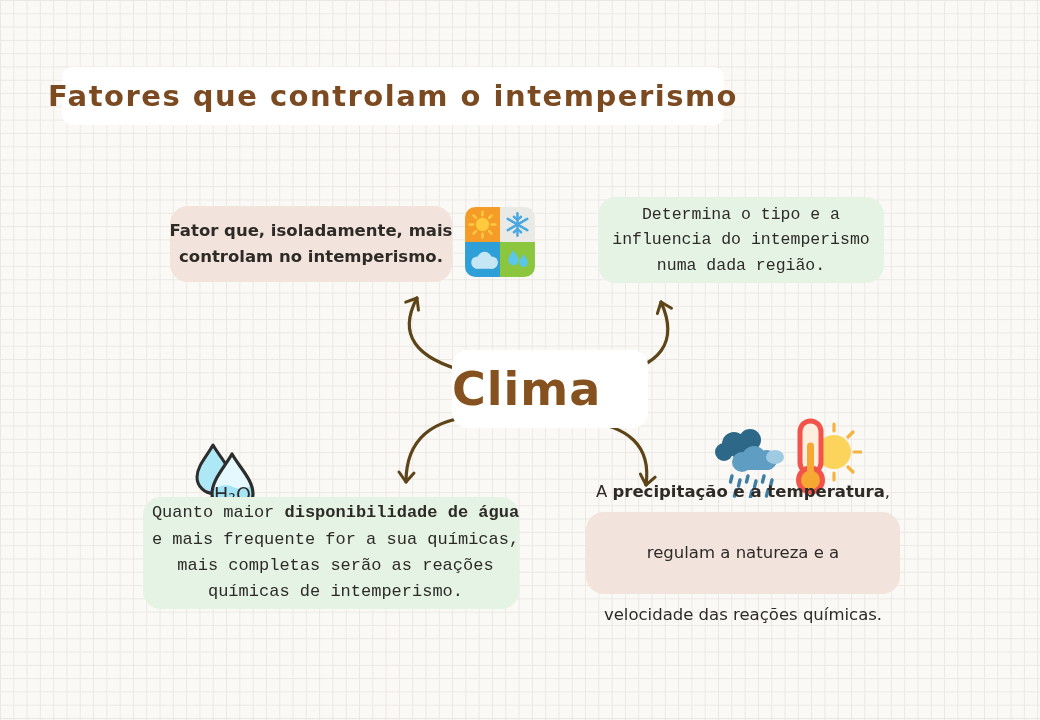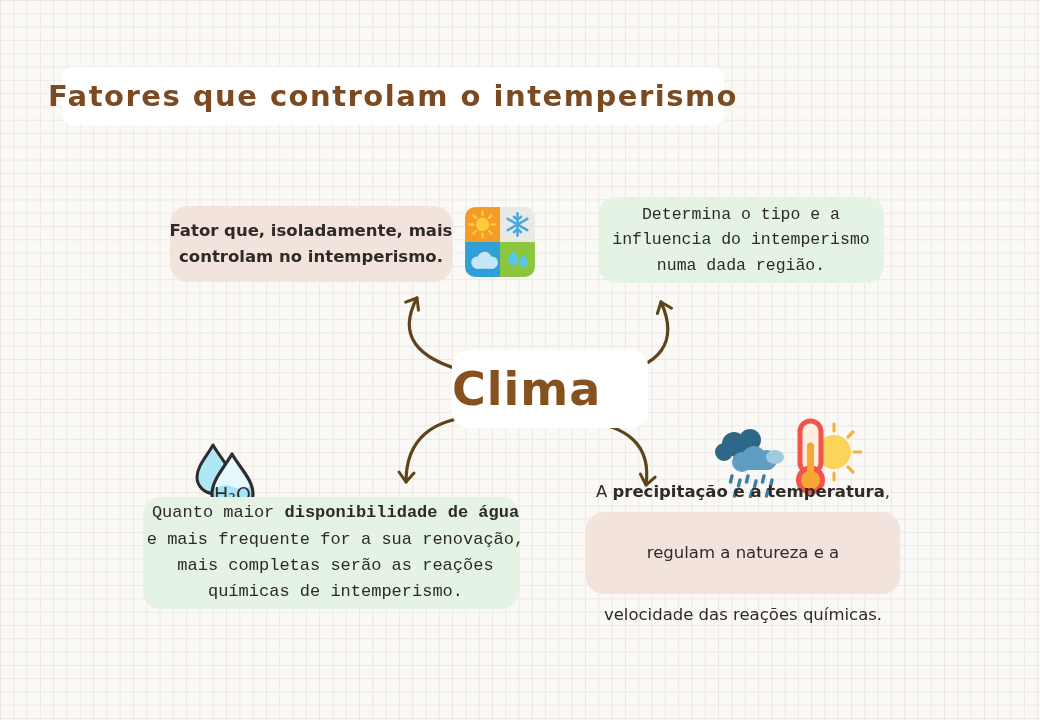--- a/index.html
+++ b/index.html
@@ -140,21 +140,21 @@
       <path d="M50,14 C42,28 30,40 30,54 a20.5,20.5 0 0,0 41,0 C71,40 58,28 50,14 Z" fill="#e4f8fd"></path>
       <path d="M30,50 C38,45 45,44 51,47 C58,50 64,49 71,45 L71,54 A20.5,20.5 0 0,1 30,54 Z" fill="#a5e4f4"></path>
       <path d="M50,14 C42,28 30,40 30,54 a20.5,20.5 0 0,0 41,0 C71,40 58,28 50,14 Z" fill="none" stroke="#2d2d2d" stroke-width="3.2" stroke-linejoin="round"></path>
       <path d="M60,70 q7,-3 9,-9" fill="none" stroke="#2d2d2d" stroke-width="2" stroke-linecap="round"></path>
       <text x="50.5" y="61" text-anchor="middle" font-size="19" fill="#2b2b2b">H₂O</text>
     </svg>
   </div>
 
   <div class="node green node-bl">
     <span class="line"><span>Quanto maior </span><b>disponibilidade de água</b><span></span></span>
-    <span class="line">e mais frequente for a sua renovação,</span>
+    <span class="line">e mais frequente for a sua químicas,</span>
     <span class="line">mais completas serão as reações</span>
     <span class="line">químicas de intemperismo.</span>
   </div>
 
   <div class="icon icon-rain">
     <svg viewBox="0 0 88 74">
       <g fill="#2e6888">
         <circle cx="26" cy="20" r="12"></circle>
         <circle cx="42" cy="16" r="11"></circle>
         <circle cx="16" cy="28" r="9"></circle>

